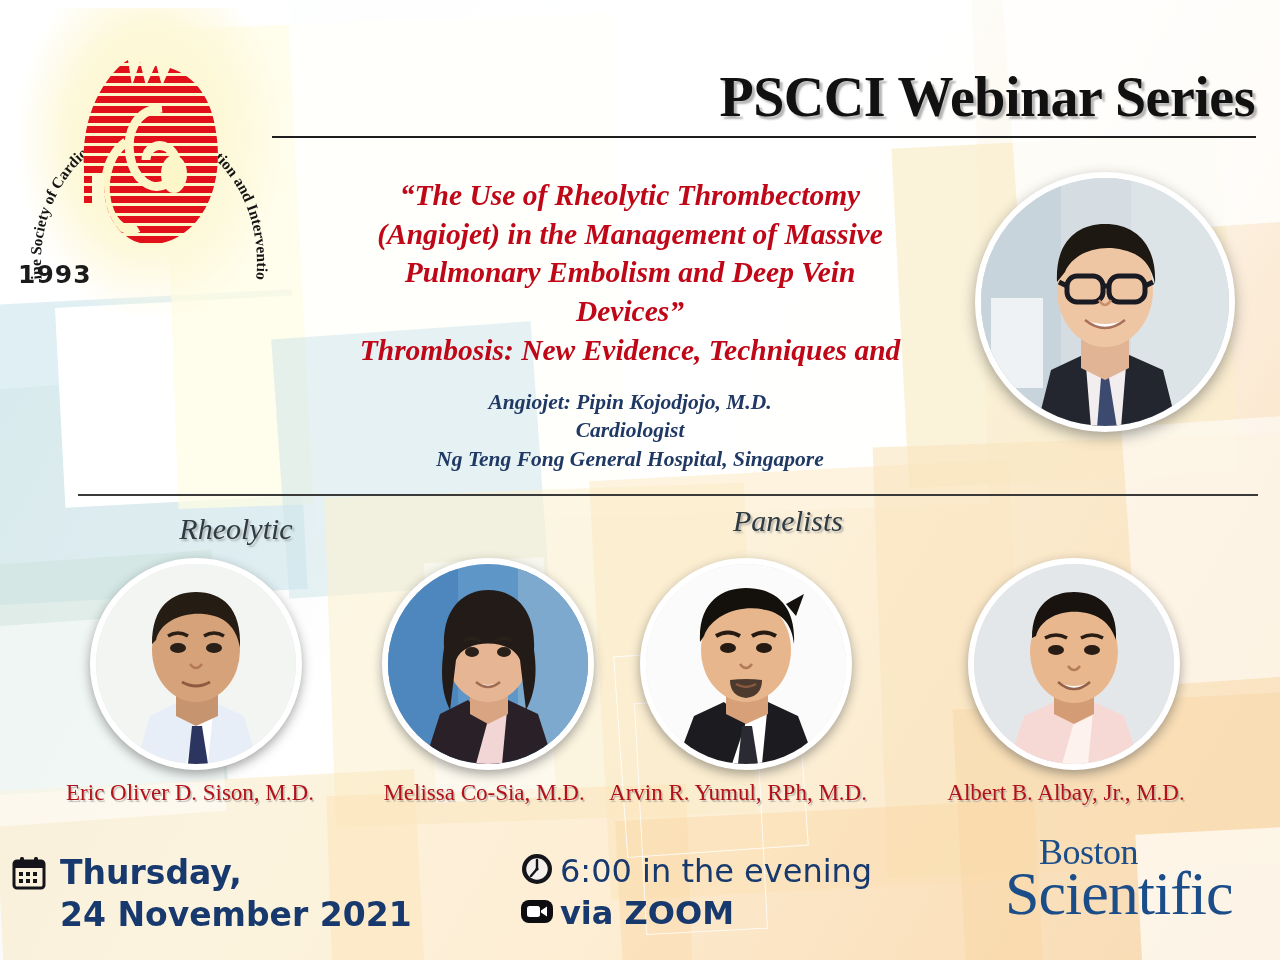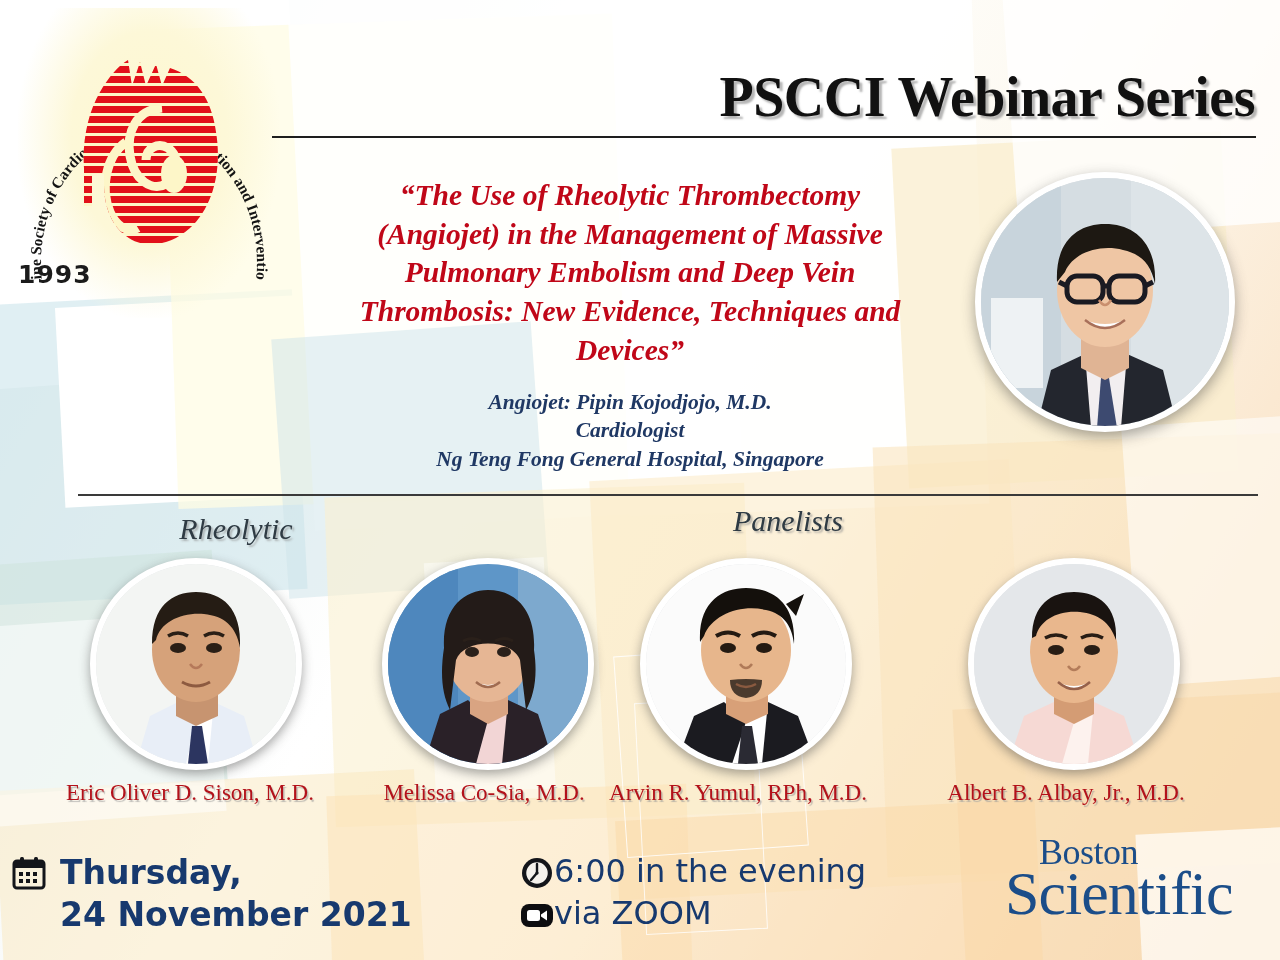--- a/index.html
+++ b/index.html
@@ -128,23 +128,23 @@
   #p2 .pname{margin-left:-52px;}
   #p3 .pname{margin-left:-52px;}
 
   
   #footer-date{position:absolute;left:12px;top:852px;display:flex;align-items:flex-start;gap:14px;justify-content:flex-end;}
   #footer-date .dtxt{
     font-family:"DejaVu Sans", sans-serif;font-weight:bold;font-size:33px;line-height:1.26;
     color:#17396e;
   }
   #footer-when{position:absolute;left:520px;top:852px;}
-  .wrow{display:flex;align-items:flex-end;gap:0;margin-bottom:4px;}
+  .wrow{display:flex;align-items:flex-start;gap:6px;margin-bottom:4px;}
   .wrow .wt{font-family:"DejaVu Sans", sans-serif;font-size:32px;color:#17396e;}
-  .wrow .wt.b{font-weight:normal;}
+  .wrow .wt.b{font-weight:bold;}
   #bs-logo{
     position:absolute;left:1005px;top:838px;width:240px;
     font-family:"Liberation Serif", serif;color:#1b4d89;line-height:.82;
   }
   #bs-logo .l1{font-size:36px;padding-left:34px;letter-spacing:-.5px;}
   #bs-logo .l2{font-size:62px;letter-spacing:-1px;}
 </style>
 </head>
 <body>
 
@@ -236,22 +236,22 @@
 
   <div id="title-bar">
     <div class="t">PSCCI Webinar Series</div>
   </div>
   <div class="rule" id="rule-top"></div>
 
   <div id="talk-title">
     <div>“The Use of Rheolytic Thrombectomy</div>
     <div>(Angiojet) in the Management of Massive</div>
     <div>Pulmonary Embolism and Deep Vein</div>
+    <div>Devices”</div>
     <div>Thrombosis: New Evidence, Techniques and</div>
-    <div>Devices”</div>
   </div>
 
   <div id="speaker">
     <div>Angiojet: Pipin Kojodjojo, M.D.</div>
     <div>Cardiologist</div>
     <div>Ng Teng Fong General Hospital, Singapore</div>
   </div>
 
   <div id="speaker-photo">
     <svg viewBox="0 0 248 248" width="248" height="248">

